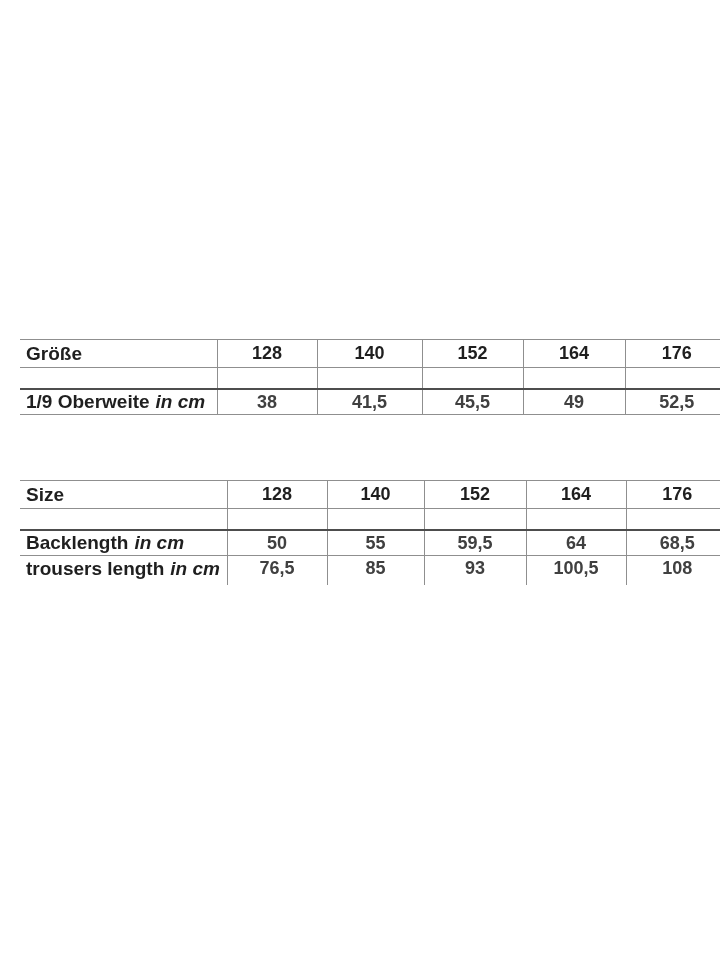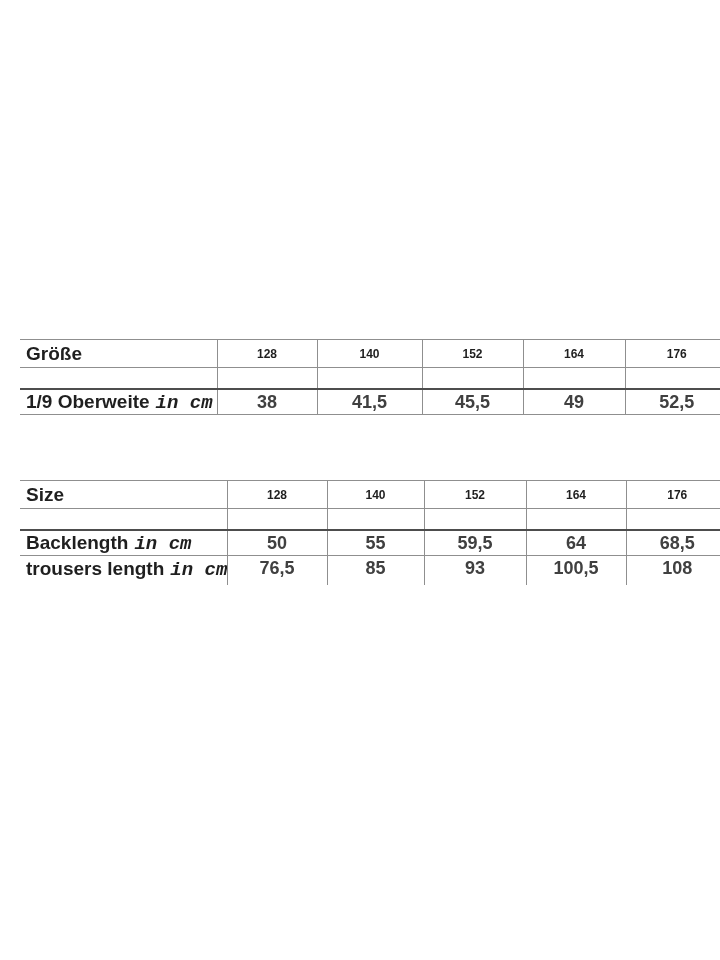--- a/index.html
+++ b/index.html
@@ -37,24 +37,24 @@
   tr.data-row.last td { border-bottom: none; }
 
   
   td.value-cell { border-left: 1px solid #8f8f8f; text-align: center; }
 
   td.label-cell {
     padding-left: 6px;
     font-weight: 700;
     font-size: 19px;
   }
-  .unit { font-style: italic; margin-left: 6px; font-family: Liberation Mono, monospace; }
+  .unit { font-style: italic; margin-left: 6px; }
 
   tr.header-row td { height: 27px; font-weight: 700; font-size: 19px; }
-  tr.header-row td.value-cell { font-size: 12px; }
+  tr.header-row td.value-cell { font-size: 18px; }
   tr.empty-row td { height: 20px; }
   tr.data-row td { height: 24px; }
   tr.data-row.last td { height: 27px; vertical-align: top; padding-top: 2px; }
   tr.data-row td.value-cell { font-weight: 700; font-size: 18px; color: #404040; }
 </style>
 </head>
 <body>
 
 <div class="canvas">
 

